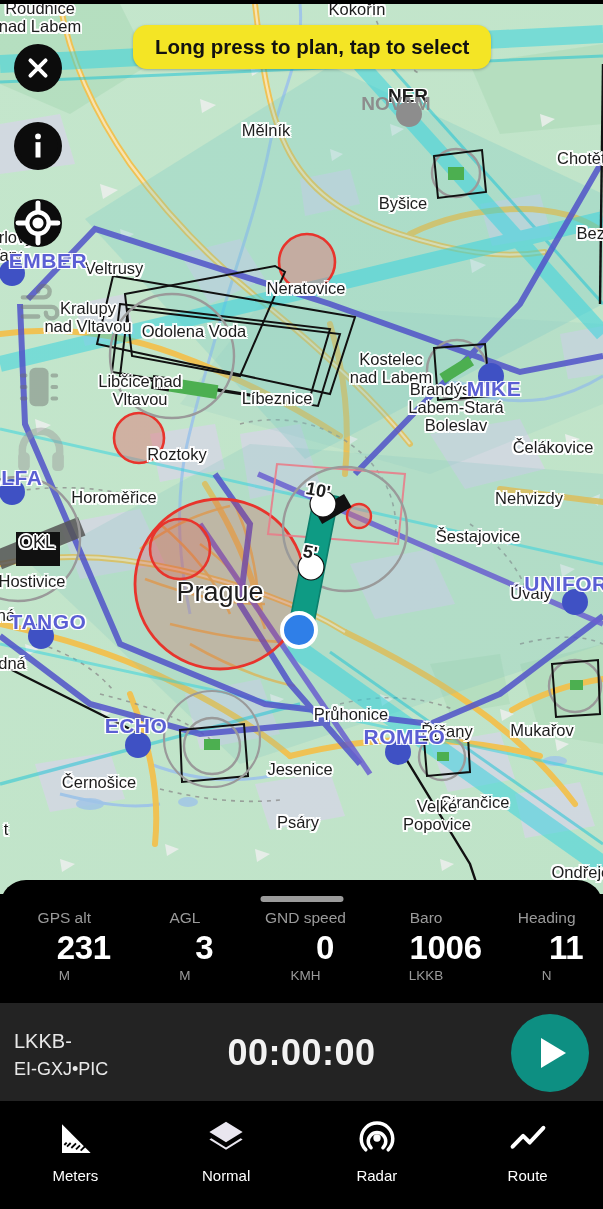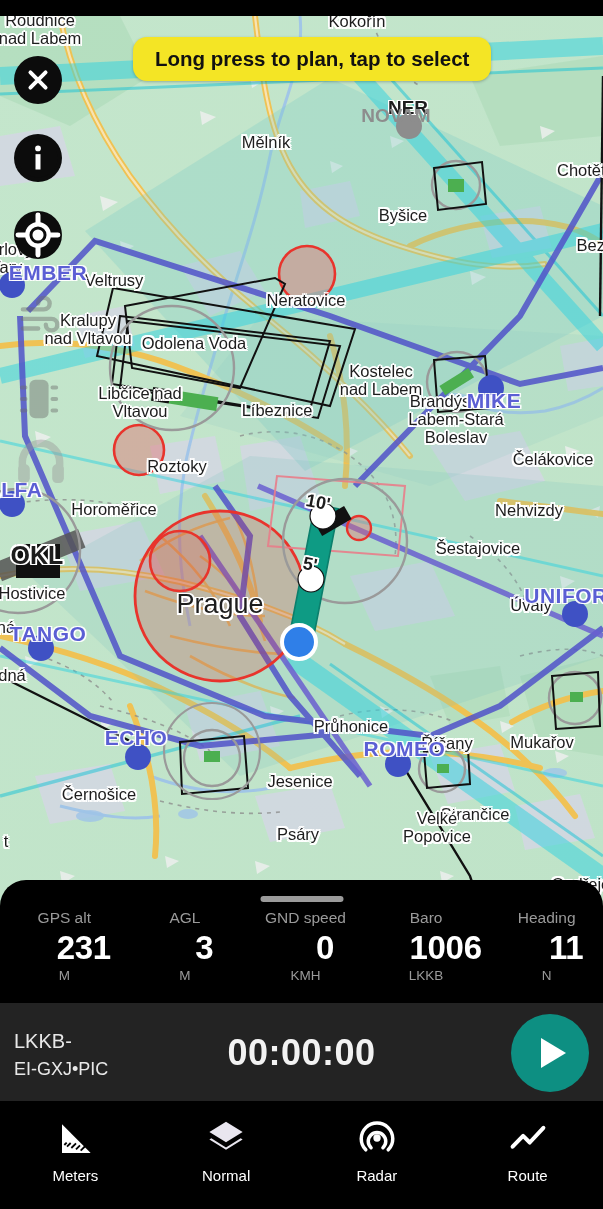--- a/index.html
+++ b/index.html
@@ -6,21 +6,21 @@
   html, body {
     width: 603px; height: 1209px;
     background: #000;
     font-family: "Liberation Sans", sans-serif;
     overflow: hidden;
   }
   #app { position: relative; width: 603px; height: 1209px; overflow: hidden; background:#000; }
 
   
   #map {
-    position: absolute; left: 0; top: 16px; width: 603px; height: 890px;
+    position: absolute; left: 0; top: 4px; width: 603px; height: 890px;
     background: #ffffff;
     overflow: hidden;
   }
   .maplayer { position:absolute; left:0; top:0; width:603px; height:890px; }
 
   .maplabel {
     position: absolute;
     font-family: "Liberation Sans", sans-serif;
     color: #1d1d1d;
     white-space: pre;
@@ -376,21 +376,21 @@
 nad Labem</div>
         <div class="maplabel town" style="left: 357px; top: 6px;">Kokořín</div>
         <div class="maplabel town" style="left: 266px; top: 127px;">Mělník</div>
         <div class="maplabel town" style="left: 403px; top: 200px;">Byšice</div>
         <div class="maplabel town" style="left: 590px; top: 155px;">Chotětov</div>
         <div class="maplabel town" style="left: 114px; top: 265px;">Veltrusy</div>
         <div class="maplabel town" style="left: 306px; top: 285px;">Neratovice</div>
         <div class="maplabel town" style="left: 88px; top: 314px;">Kralupy
 nad Vltavou</div>
         <div class="maplabel town" style="left: 194px; top: 328px;">Odolena Voda</div>
-        <div class="maplabel town" style="left: 381px; top: 365px;">Kostelec
+        <div class="maplabel town" style="left: 381px; top: 365px; padding-left: 20px;">Kostelec
 nad Labem</div>
         <div class="maplabel town" style="left: 140px; top: 387px;">Libčice nad
 Vltavou</div>
         <div class="maplabel town" style="left: 277px; top: 395px;">Líbeznice</div>
         <div class="maplabel town" style="left: 456px; top: 404px;">Brandýs nad
 Labem-Stará
 Boleslav</div>
         <div class="maplabel town" style="left: 553px; top: 444px;">Čelákovice</div>
         <div class="maplabel town" style="left: 177px; top: 451px;">Roztoky</div>
         <div class="maplabel town" style="left: 114px; top: 494px;">Horoměřice</div>
@@ -434,21 +434,21 @@
         <div class="rp-label" style="left: 394px; top: 733px; padding-left: 21px;">ROMEO</div>
       </div>
 
     <div id="wp-layer">
         <div class="gray-dot" style="left: 409px; top: 110px;"></div>
         <div class="wp-label dark" style="left: 408px; top: 92px;">NER</div>
         <div class="wp-label" style="left: 396px; top: 100px;">NOVAM</div>
       </div>
 
     <div id="af-layer">
-        <div class="maplabel" style="left: 33px; top: 539px; font-size: 25px; font-weight: 700; padding-left: 8px;">OKL</div>
+        <div class="maplabel" style="left: 33px; top: 539px; font-size: 18px; font-weight: 400; padding-left: 8px;">OKL</div>
       </div>
 
     <svg class="maplayer" viewBox="0 0 603 890">
       <g transform="rotate(11 300 628)">
         <rect x="288" y="488" width="24" height="142" fill="#0e9b84" stroke="#0b7f6c" stroke-width="1.6"></rect>
       </g>
       <g transform="rotate(-30 332 505)">
         <rect x="316" y="498" width="34" height="15" fill="#111"></rect>
       </g>
       <circle cx="323" cy="500" r="13" fill="#fff" stroke="#111" stroke-width="1.2"></circle>

